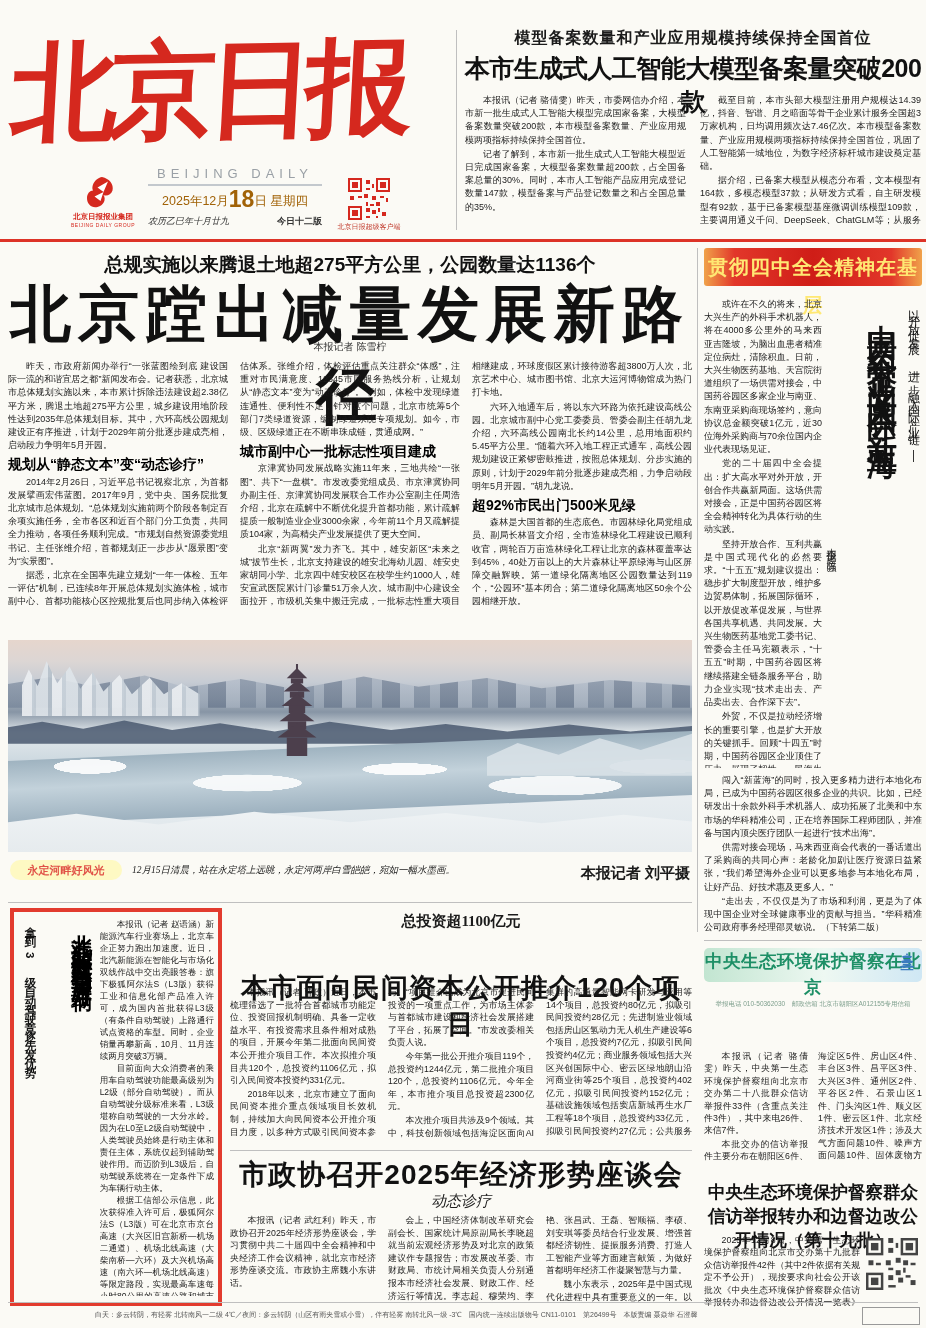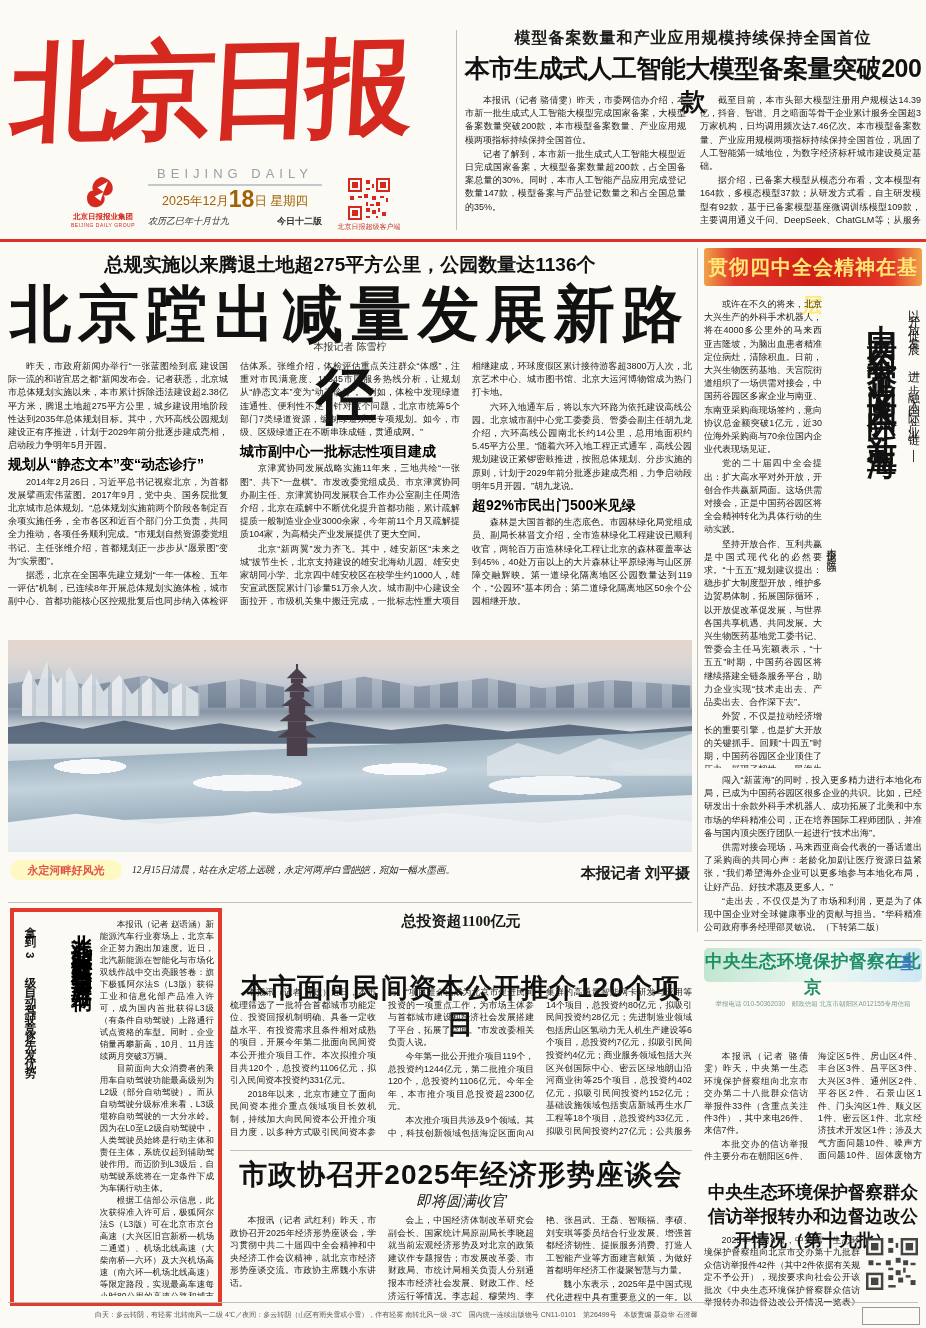--- a/index.html
+++ b/index.html
@@ -237,21 +237,21 @@
   <div class="abs body-text cols3" style="left:230px;top:986px;width:462px;height:160px;font-size:8.8px;line-height:12.6px;">
       <p>本报讯（记者 曹政）近日，本市梳理筛选了一批符合首都城市功能定位、投资回报机制明确、具备一定收益水平、有投资需求且条件相对成熟的项目，开展今年第二批面向民间资本公开推介项目工作。本次拟推介项目共120个，总投资约1106亿元，拟引入民间资本投资约331亿元。</p>
       <p>2018年以来，北京市建立了面向民间资本推介重点领域项目长效机制，持续加大向民间资本公开推介项目力度，以多种方式吸引民间资本参与。“项目推介已成为北京市促进民间投资的一项重点工作，为市场主体参与首都城市建设和经济社会发展搭建了平台，拓展了空间。”市发改委相关负责人说。</p>
       <p>今年第一批公开推介项目119个，总投资约1244亿元，第二批推介项目120个，总投资约1106亿元。今年全年，本市推介项目总投资超2300亿元。</p>
       <p>本次推介项目共涉及9个领域。其中，科技创新领域包括海淀区面向AI集群的高通量智能网卡研发与应用等14个项目，总投资约80亿元，拟吸引民间投资约28亿元；先进制造业领域包括房山区氢动力无人机生产建设等6个项目，总投资约7亿元，拟吸引民间投资约4亿元；商业服务领域包括大兴区兴创国际中心、密云区绿地朗山沿河商业街等25个项目，总投资约402亿元，拟吸引民间投资约152亿元；基础设施领域包括窦店新城再生水厂工程等18个项目，总投资约33亿元，拟吸引民间投资约27亿元；公共服务领域包括房山区金海医养康综合体、通州区北刘家园中心等10个项目，总投资约30亿元，拟吸引民间投资约12亿元；文旅体育领域包括丰台区南苑森林湿地公园西片区建设、平谷区京东大峡谷景区提质升级等17个项目，总投资约125亿元，拟吸引民间投资约46亿元；城市更新领域包括丰台区长辛店老镇城市更新、石景山北重科技文化产业园更新改造（二期）等13个项目，总投资约152亿元，拟吸引民间投资约23亿元。（下转第二版）</p>
     </div>
 
   <div class="abs hairline" style="left:230px;top:1150px;width:462px;height:1px;"></div>
 
   <div class="abs ctr hl" style="left:230px;top:1156px;width:462px;font-size:28px;letter-spacing:1px;">市政协召开2025年经济形势座谈会</div>
-  <div class="abs ctr serif" style="left:230px;top:1192px;width:462px;font-size:15px;font-style:italic;">即将圆满收官</div>
+  <div class="abs ctr serif" style="left:230px;top:1192px;width:462px;font-size:15px;font-style:italic;">动态诊疗</div>
   <div class="abs body-text cols3" style="left:230px;top:1214px;width:462px;height:94px;font-size:8.8px;line-height:12.6px;">
       <p>本报讯（记者 武红利）昨天，市政协召开2025年经济形势座谈会，学习贯彻中共二十届四中全会精神和中央经济工作会议精神，就北京市经济形势座谈交流。市政协主席魏小东讲话。</p>
       <p>会上，中国经济体制改革研究会副会长、国家统计局原副局长李晓超就当前宏观经济形势及对北京的政策建议作专题报告；市发展改革委、市财政局、市统计局相关负责人分别通报本市经济社会发展、财政工作、经济运行等情况。李志起、穆荣均、李艳、张昌武、王磊、智顺福、李硕、刘安琪等委员结合行业发展、增强首都经济韧性、提振服务消费、打造人工智能产业等方面建言献策，为做好首都明年经济工作凝聚智慧与力量。</p>
       <p>魏小东表示，2025年是中国式现代化进程中具有重要意义的一年。以习近平同志为核心的党中央团结带领全党全国各族人民，砥砺攻坚、勇毅前行，有效应对各种冲击挑战，推动党和国家事业取得新的重大成就，“十四五”即将圆满收官。展望未来，我国经济长期向好的支撑条件和基本趋势没有变，北京的资源禀赋和战略优势没有变。（下转第二版）</p>
     </div>
 
   <div class="abs hairline" style="left:704px;top:940px;width:218px;height:1px;"></div>
   <div class="abs eco-banner">
     <div class="eco-banner-title">中央生态环境保护督察在北京</div>
     <div class="eco-contact">举报电话 010-50362030　邮政信箱 北京市朝阳区A012155专用信箱</div>

